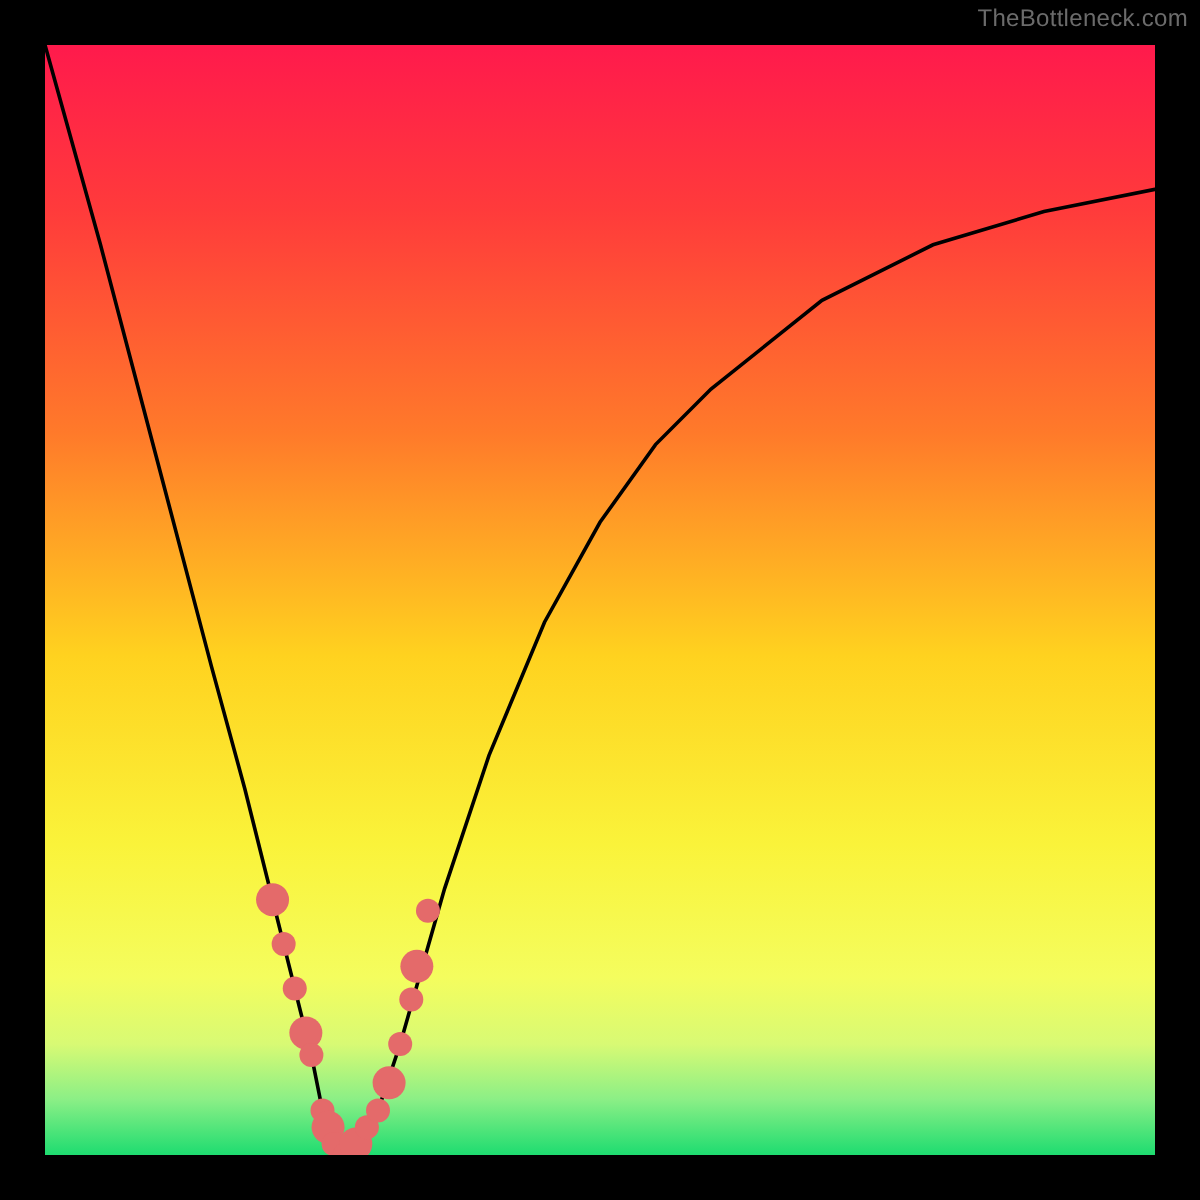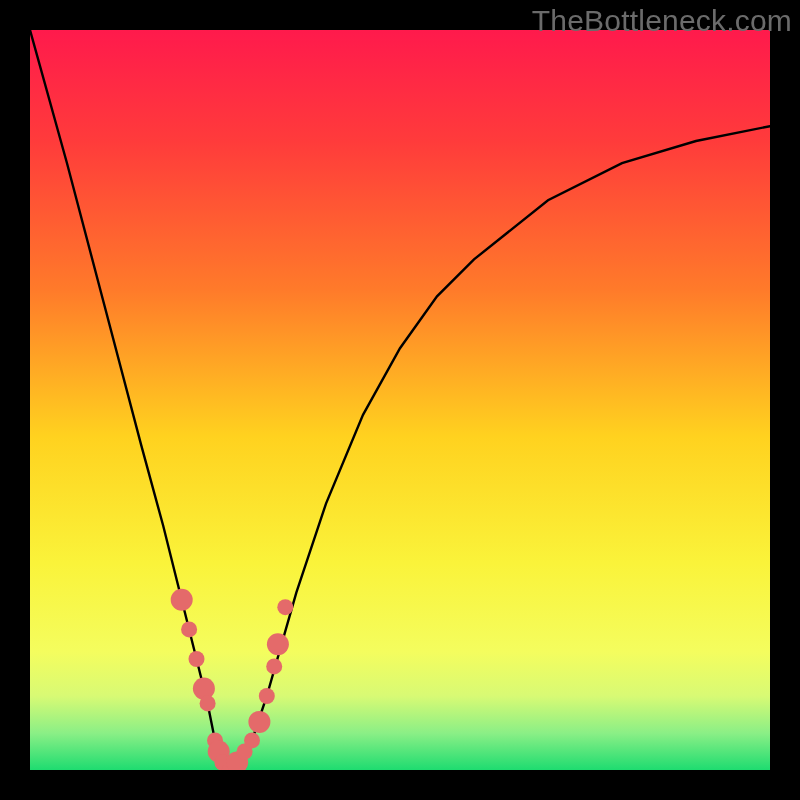--- a/index.html
+++ b/index.html
@@ -26,21 +26,21 @@
   }
   .gradient {
     position: absolute;
     inset: 0;
   }
   .watermark {
     position: absolute;
     top: 4px;
     right: 8px;
     color: #6b6b6b;
-    font-size: 30px;
+    font-size: 16px;
     font-weight: 500;
     letter-spacing: 0.2px;
     user-select: none;
   }
   svg.curve {
     position: absolute;
     inset: 0;
   }
 </style>
 </head>

